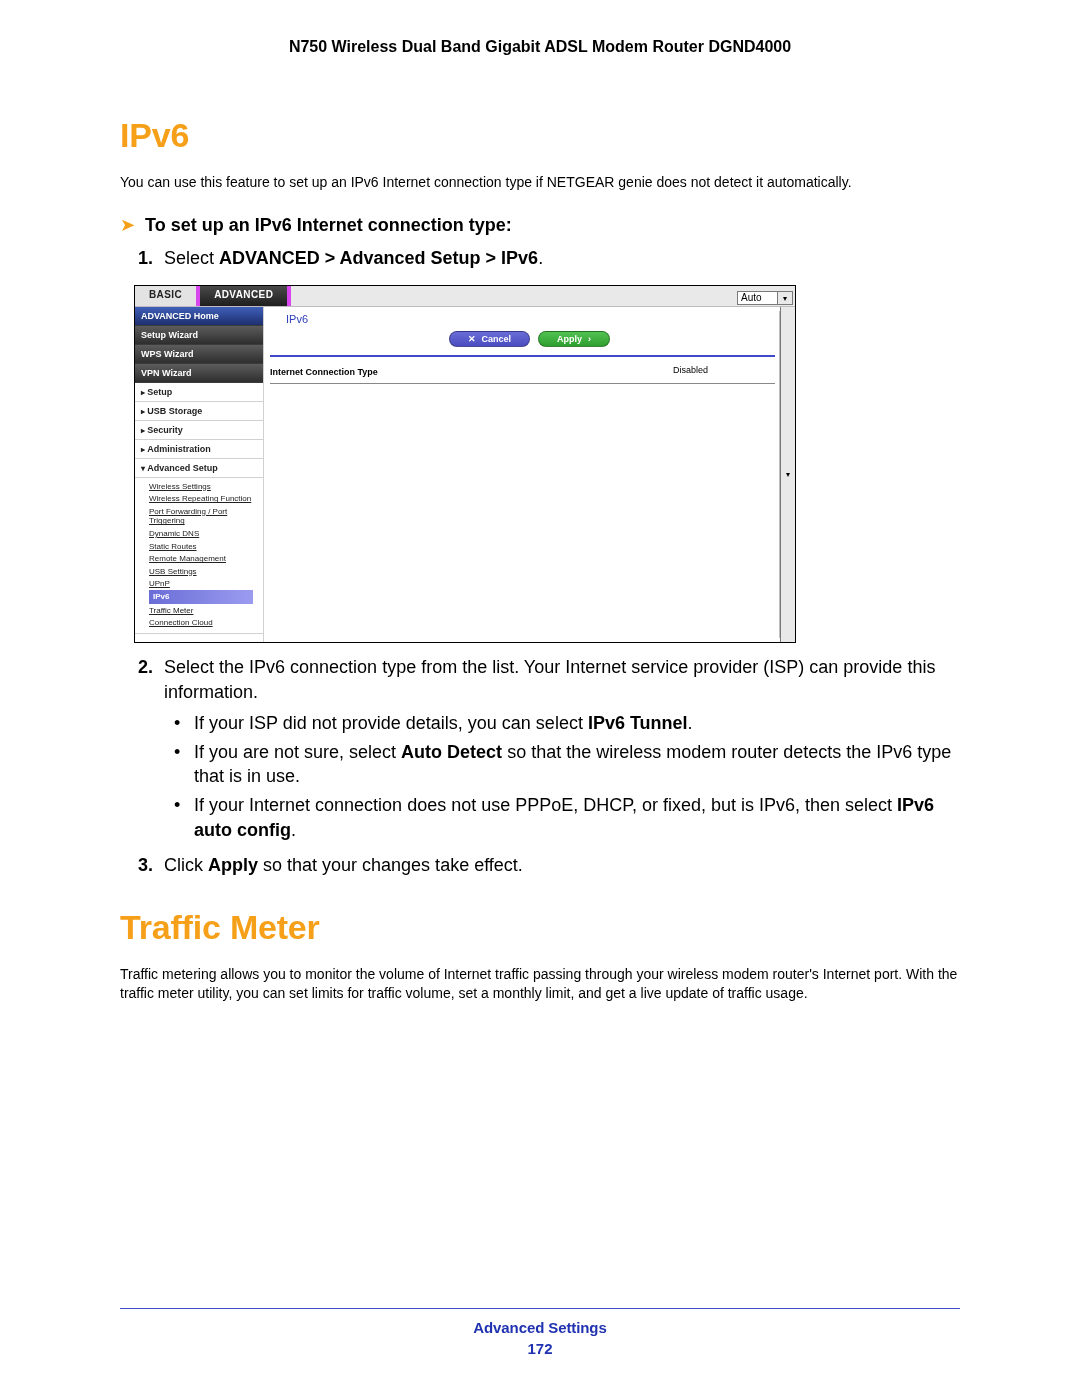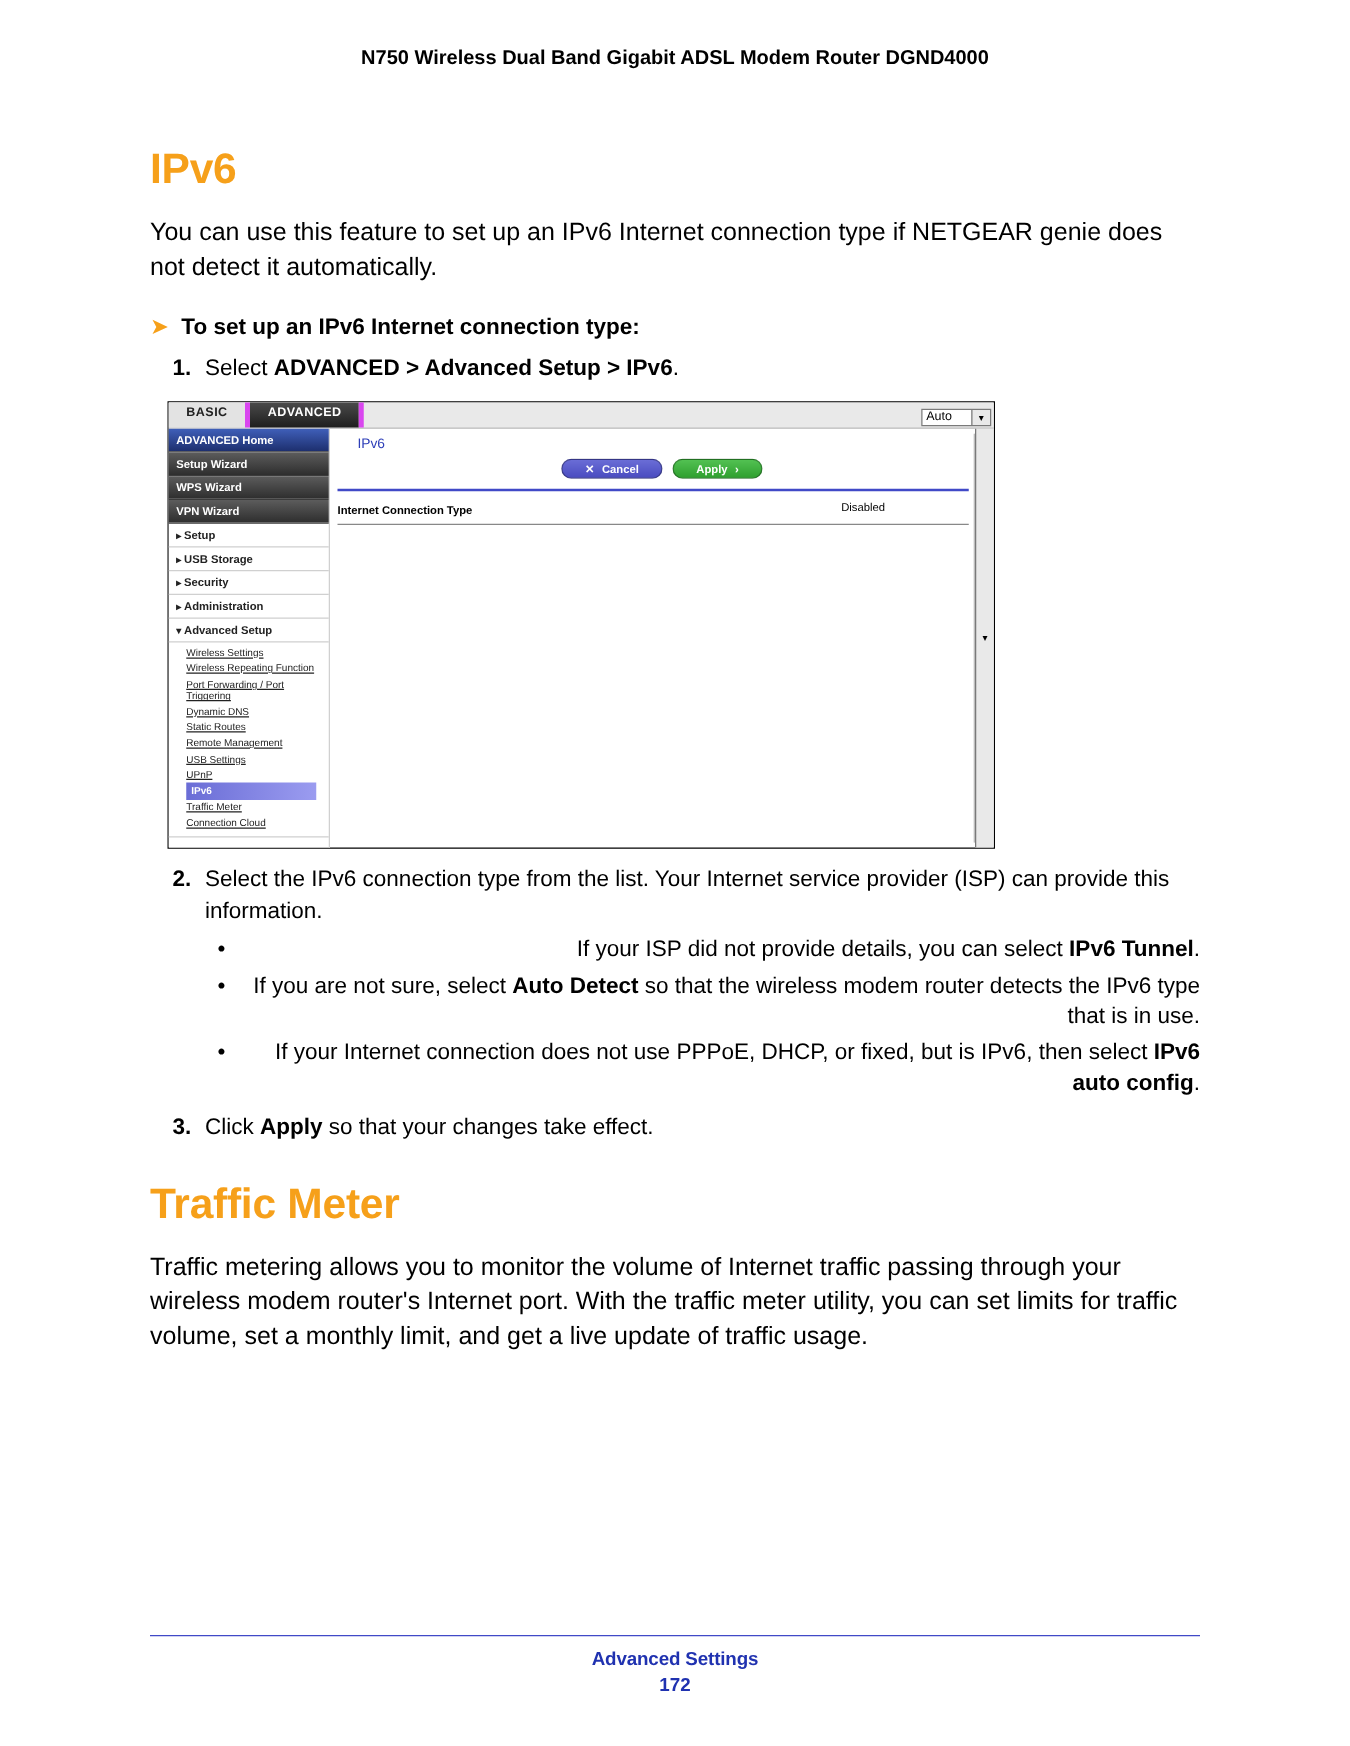--- a/index.html
+++ b/index.html
@@ -27,21 +27,21 @@
     padding: 0 120px 0 120px;
   }
   h1.section-title {
     color: #f6a01a;
     font-size: 34px;
     font-weight: bold;
     margin: 14px 0 18px 0;
     letter-spacing: -0.2px;
   }
   p.body-text {
-    font-size: 20px;
+    font-size: 14px;
     margin: 0 0 22px 0;
     line-height: 1.38;
   }
   .proc-heading {
     display: flex;
     align-items: center;
     gap: 10px;
     margin: 18px 0 10px 0;
   }
   .proc-heading .chev {
@@ -73,21 +73,20 @@
   ul.bullets {
     list-style: none;
     padding-left: 30px;
     margin: 6px 0 10px 0;
   }
   ul.bullets > li {
     font-size: 18px;
     line-height: 1.38;
     margin: 4px 0;
     position: relative;
-    text-align: right;
   }
   ul.bullets > li::before {
     content: "•";
     position: absolute;
     left: -20px;
     top: 0;
   }
 
   
   .figure {

